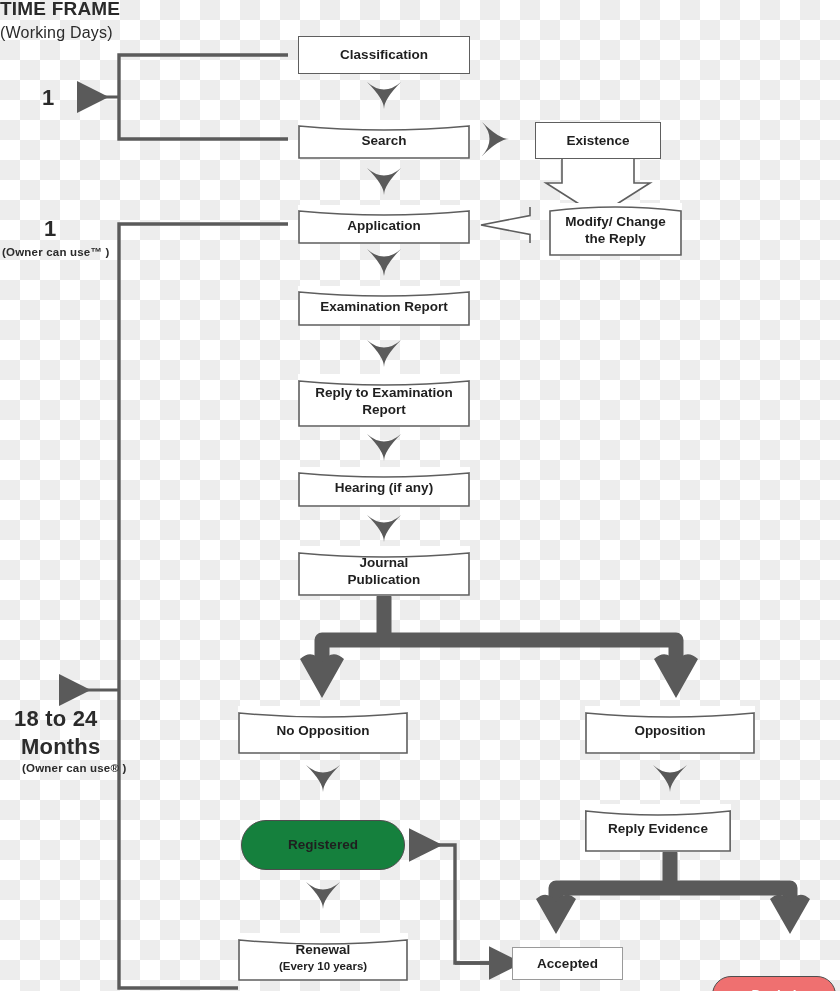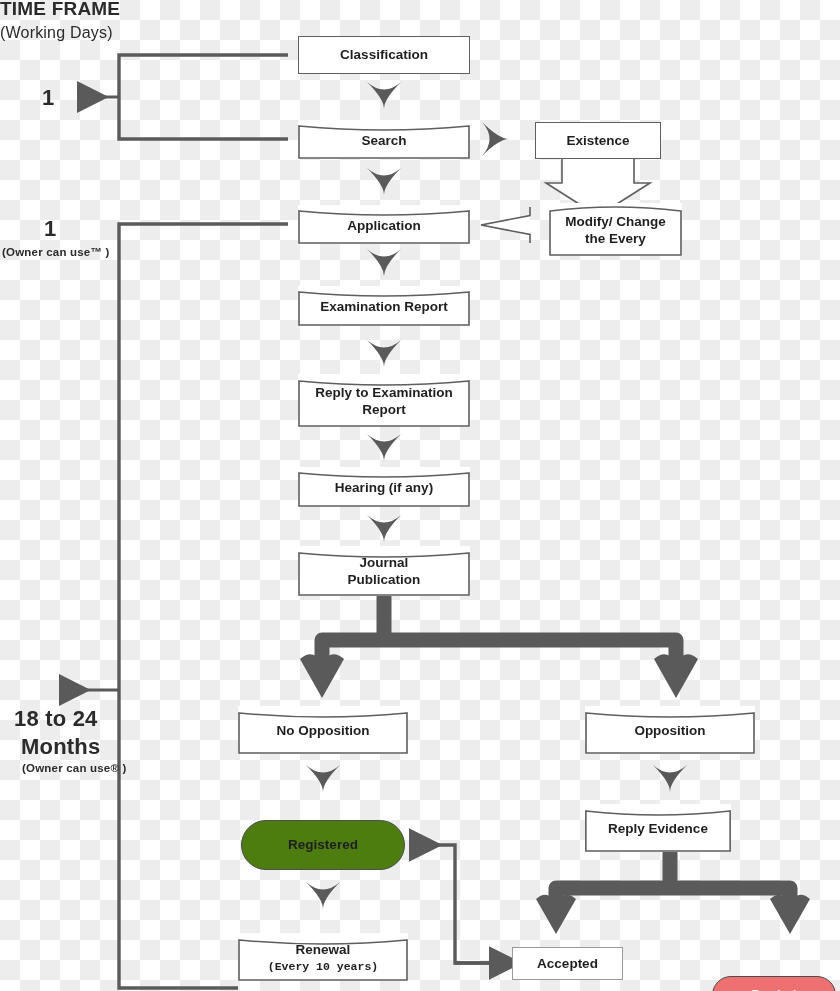--- a/index.html
+++ b/index.html
@@ -25,21 +25,21 @@
         justify-content:center;text-align:center;color:#1f1f1f;font-weight:bold;
         font-size:13.5px;line-height:1.15;}
   .rect{background:#fff;border:1.6px solid #5e5e5e;}
   .rect-light{background:#fff;border:1.4px solid #9a9a9a;}
   
   .doc{background:#fff;border:0;}
   .doc > .doclabel{position:relative;z-index:2;padding-top:2px;}
   .doc svg.shape{position:absolute;inset:0;width:100%;height:100%;z-index:1;}
 
   .pill{border-radius:999px;border:1.8px solid #4d4d4d;}
-  .pill-green{background:#4d7c0f;color:#1f1f1f;}
+  .pill-green{background:#15803d;color:#1f1f1f;}
   .pill-red{background:#ef7070;color:#ffffff;margin-top:32px;}
 
   
   #wires{position:absolute;inset:0;width:840px;height:991px;z-index:0;}
 </style>
 </head>
 <body>
 
 <div id="stage">
 
@@ -140,21 +140,21 @@
   <div class="node rect" style="left:535px;top:122px;width:126px;height:37px;">
     <span>Existence</span>
   </div>
 
   <div class="node doc" style="left:528px;top:203px;width:133px;height:53px;margin-left:21px;">
     <svg class="shape" viewBox="0 0 133 53" preserveAspectRatio="none">
       <path d="M1,8 Q66,0 132,8 L132,52 L1,52 Z" fill="#fff" stroke="#5e5e5e" stroke-width="1.6" vector-effect="non-scaling-stroke"></path>
     </svg>
     <span class="doclabel" style="line-height:1.25;">
       <span>Modify/ Change</span><br>
-      <span>the Every</span>
+      <span>the Reply</span>
     </span>
   </div>
 
   <div class="node doc" style="left:298px;top:205px;width:172px;height:39px;">
     <svg class="shape" viewBox="0 0 172 39" preserveAspectRatio="none">
       <path d="M1,6 Q86,14 171,6 L171,38 L1,38 Z" fill="#fff" stroke="#5e5e5e" stroke-width="1.6" vector-effect="non-scaling-stroke"></path>
     </svg>
     <span class="doclabel">Application</span>
   </div>
 
@@ -216,21 +216,21 @@
     </svg>
     <span class="doclabel">Reply Evidence</span>
   </div>
 
   <div class="node doc" style="left:238px;top:933px;width:170px;height:48px;">
     <svg class="shape" viewBox="0 0 170 48" preserveAspectRatio="none">
       <path d="M1,7 Q85,15 169,7 L169,47 L1,47 Z" fill="#fff" stroke="#5e5e5e" stroke-width="1.6" vector-effect="non-scaling-stroke"></path>
     </svg>
     <span class="doclabel" style="line-height:1.2;">
       <span>Renewal</span><br>
-      <span style="font-size:11.5px;font-family:Liberation Mono, monospace;">(Every 10 years)</span>
+      <span style="font-size:11.5px;">(Every 10 years)</span>
     </span>
   </div>
 
   <div class="node rect-light" style="left:512px;top:947px;width:111px;height:33px;">
     <span>Accepted</span>
   </div>
 
   <div class="node pill pill-red" style="left:712px;top:944px;width:124px;height:38px;">
     <span>Denied</span>
   </div>

